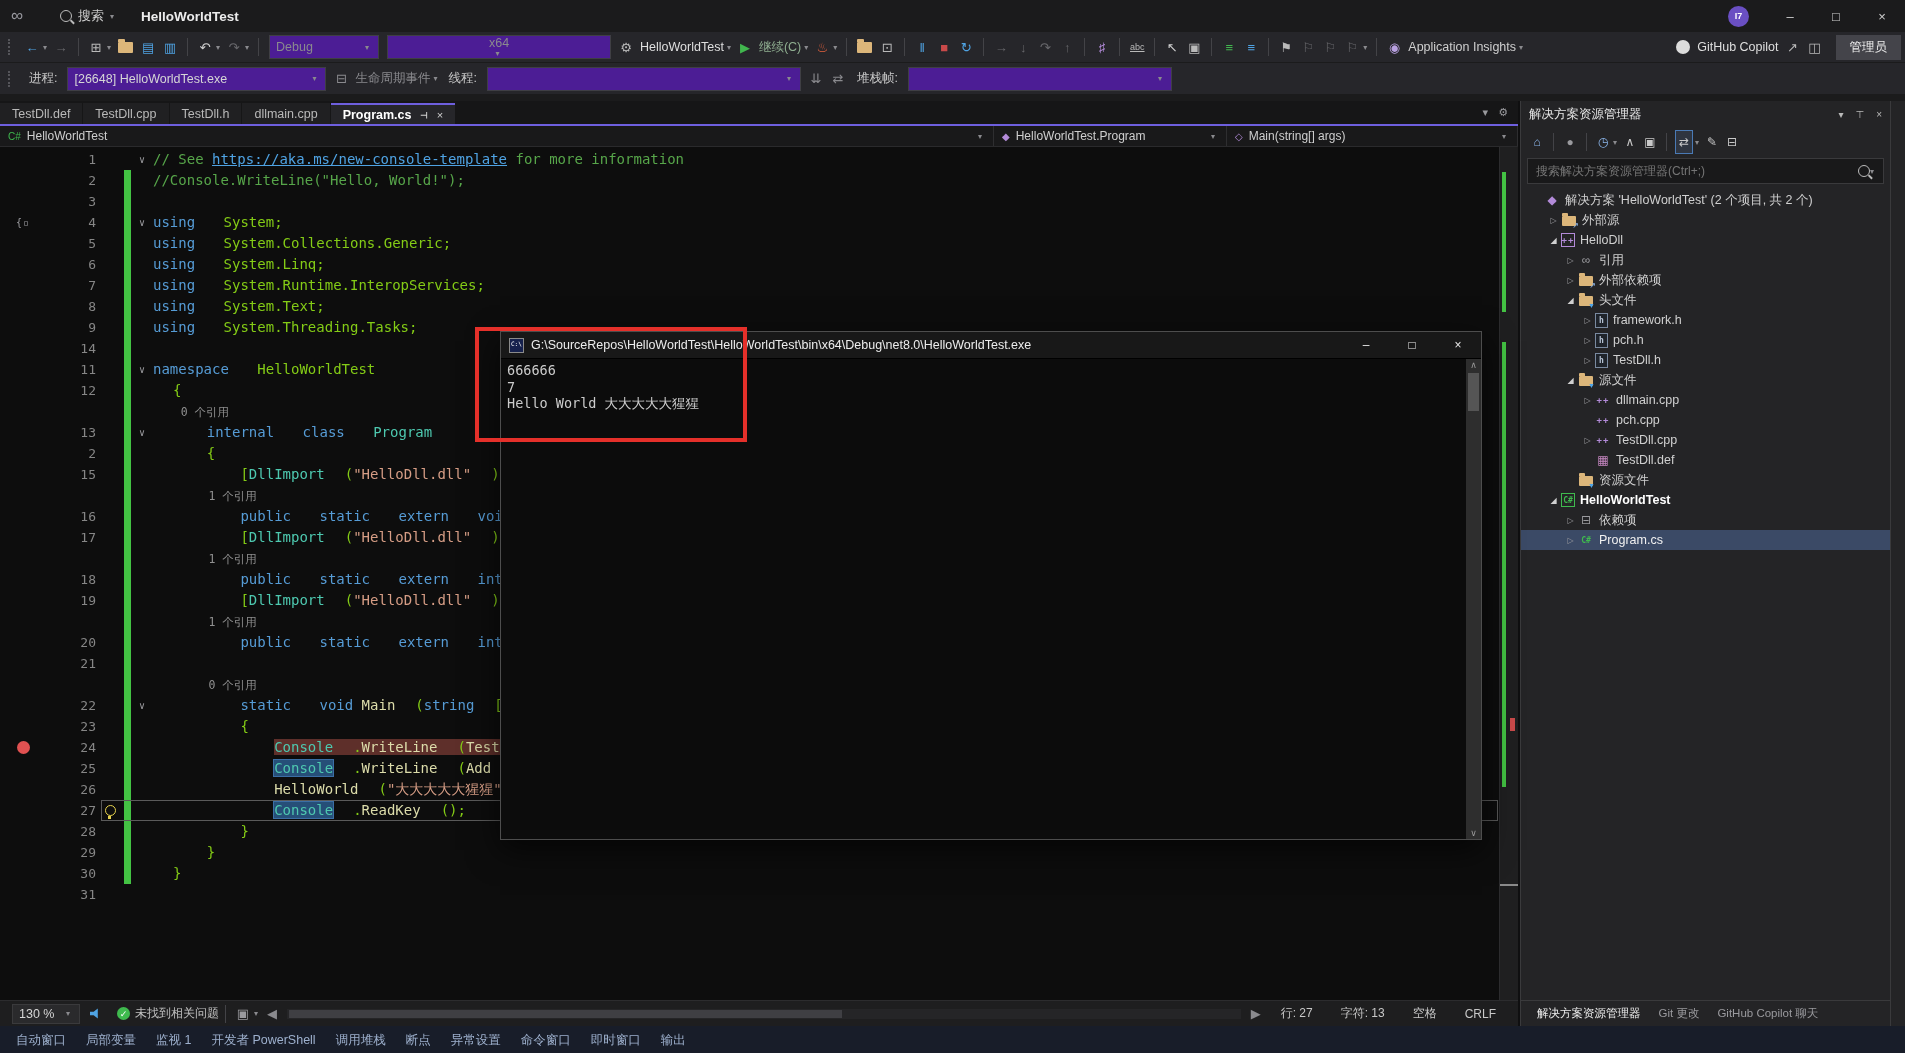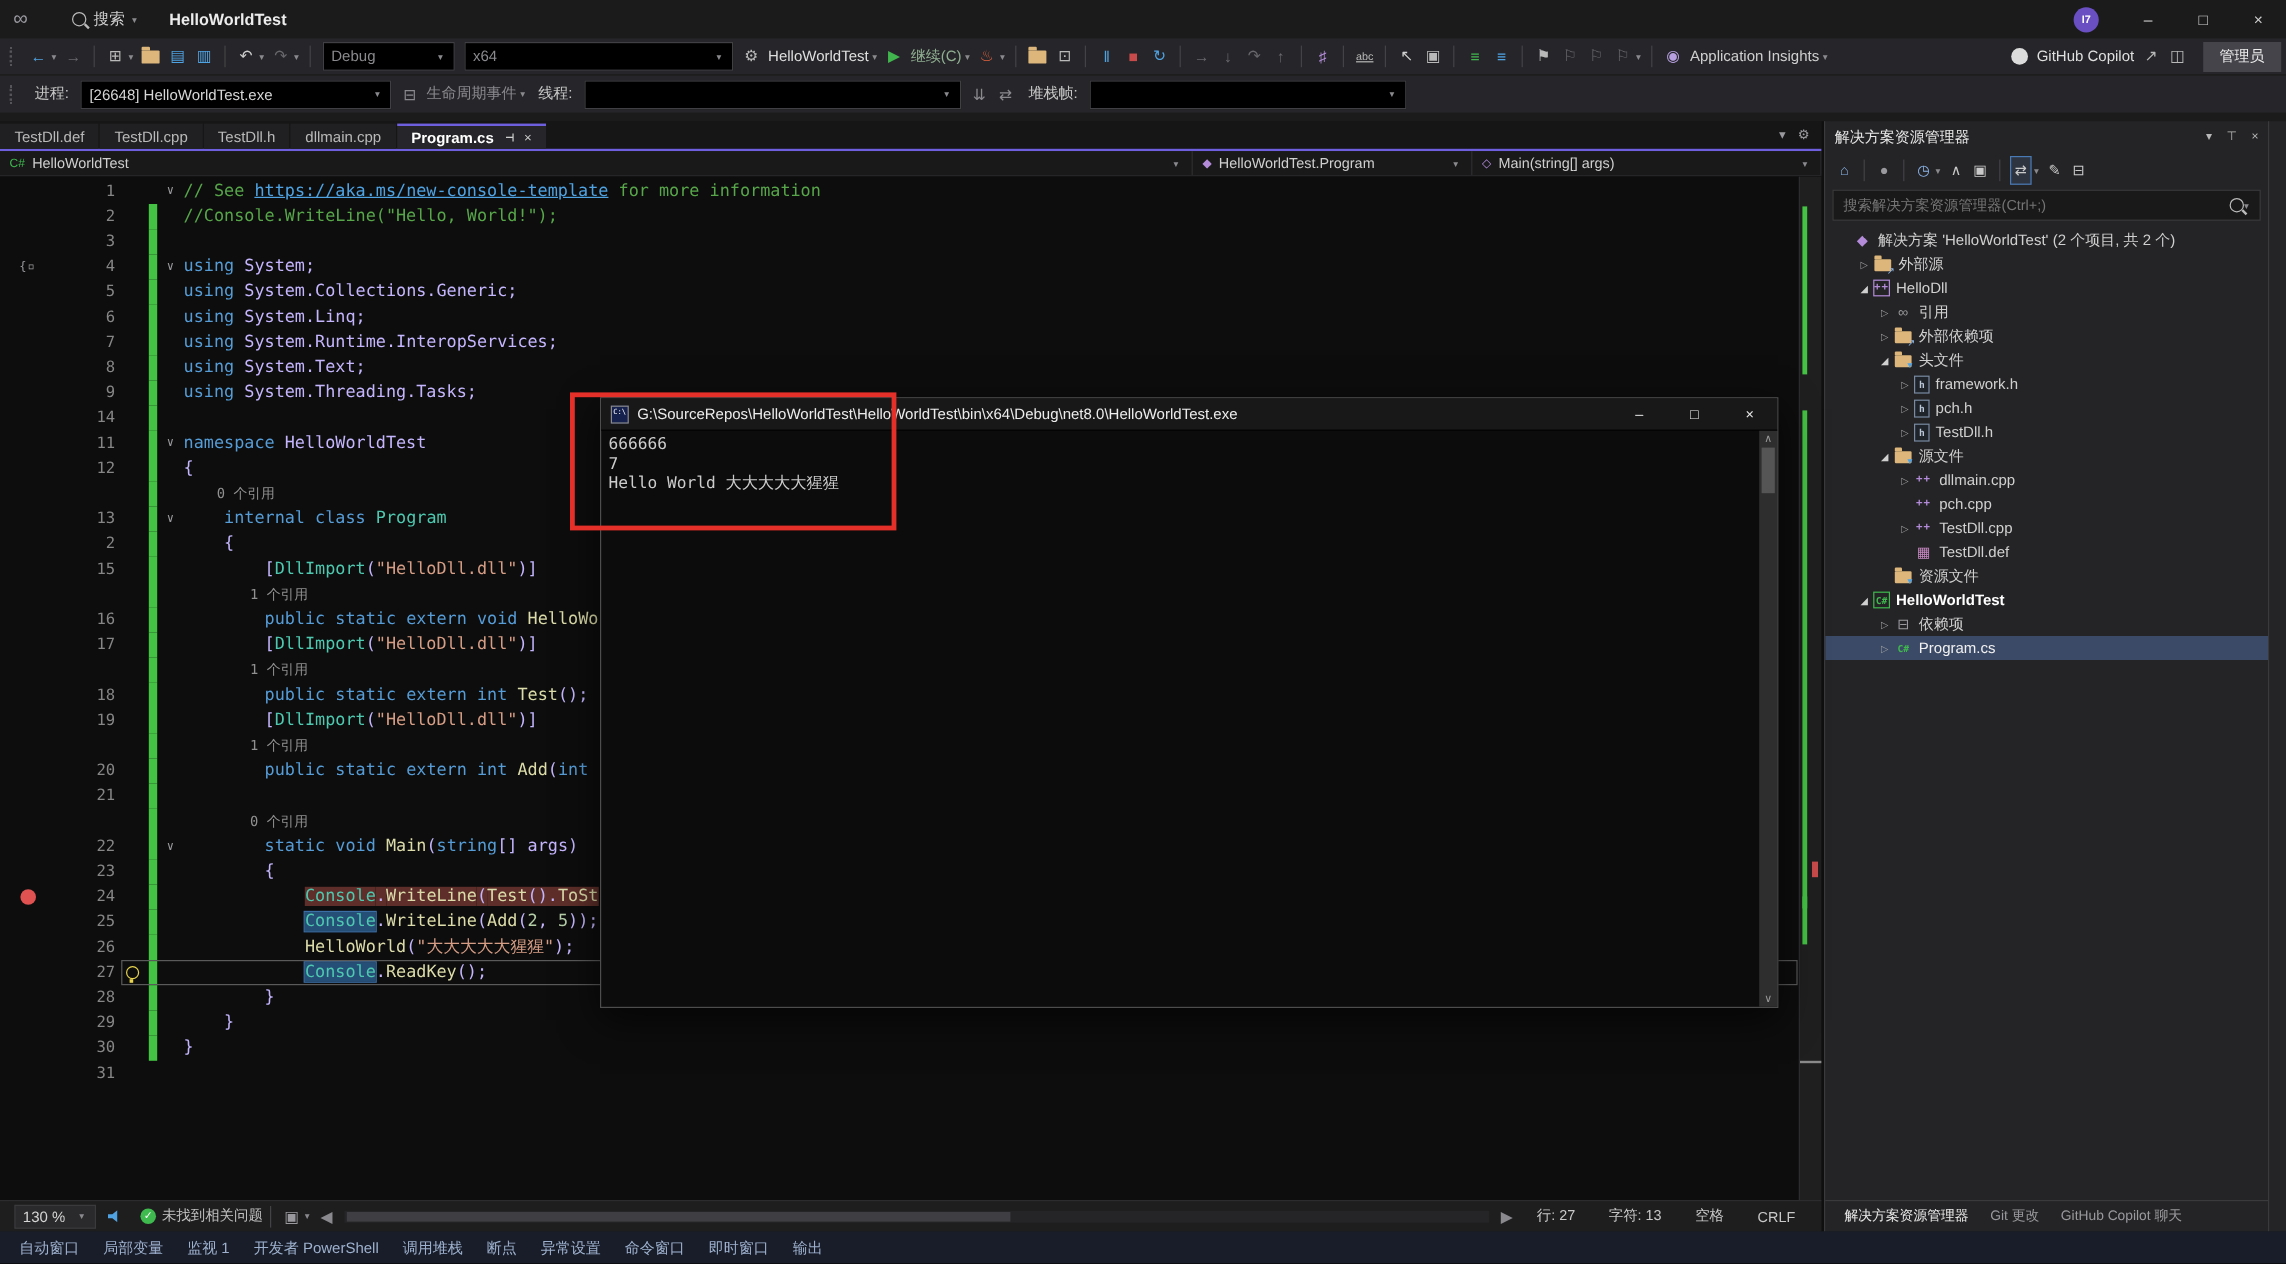--- a/index.html
+++ b/index.html
@@ -23,21 +23,21 @@
             border-top:1px solid #1b1b1c;}
   .grip{width:4px;height:16px;border-left:2px dotted #55555a;margin:0 7px 0 4px;}
   .sep{width:1px;height:18px;background:#434347;margin:0 6px;}
   .tb-ico{display:inline-flex;align-items:center;justify-content:center;min-width:18px;height:22px;
           font-size:13px;margin:0 2px;}
   .tb-ico.small-text{font-size:9px;letter-spacing:0;}
   .caret{color:#8a8a8e;font-size:8px;margin:0 3px 0 0;}
   .tb-txt{margin:0 3px;font-size:12.5px;}
   .tb-lbl{margin:0 6px 0 8px;color:#c8c8c8;font-size:12.5px;}
   .combo{display:inline-flex;align-items:center;justify-content:space-between;height:22px;
-         background:#000000;border:1px solid #3f3f44;margin:0 4px;padding:0 6px;}
+         background:#4c1d95;border:1px solid #3f3f44;margin:0 4px;padding:0 6px;}
   .combo-txt{font-size:12.5px;color:#d6d6d6;white-space:nowrap;overflow:hidden;}
   .combo-txt.muted{color:#8a8a8e;}
   .badge{background:#44444a;color:#ececec;padding:4px 14px;font-size:12.5px;margin-left:10px;}
   .folder-ico{width:15px;height:11px;background:#dcb67a;border-radius:1px;position:relative;margin:0 4px;}
   .folder-ico::before{content:'';position:absolute;top:-3px;left:0;width:7px;height:3px;
                       background:#dcb67a;border-radius:1px 1px 0 0;}
   .copilot-ico{width:14px;height:14px;border-radius:50%;background:#dcdcdc;margin:0 4px;}
   .mag-ico{width:10px;height:10px;border:1.5px solid #bbbbbb;border-radius:50%;position:relative;display:inline-block;}
   .mag-ico::after{content:'';position:absolute;width:5px;height:1.5px;background:#bbbbbb;
                   transform:rotate(45deg);right:-4px;bottom:-1px;}
@@ -73,21 +73,21 @@
   .gut2{width:28px;display:flex;align-items:center;justify-content:center;}
   .bulb{width:9px;height:9px;border:1.5px solid #e8d44d;border-radius:50%;position:relative;}
   .bulb::after{content:'';position:absolute;left:2px;bottom:-4px;width:3px;height:3px;background:#e8d44d;}
   .chg{width:7px;}
   .chg.on{background:#43c243;}
   .fold{width:22px;text-align:center;color:#9a9a9e;font-size:10px;}
   .code{flex:1;white-space:pre;color:#dcdcdc;}
   .ed-row.cur::after{content:'';position:absolute;left:101px;right:20px;top:0;bottom:0;
                      border:1px solid #5a5a5a;pointer-events:none;}
   .lens{color:#909090;font-size:11.5px;}
-  .tk-p{color:#c4b5fd;} .tk-k{color:#569CD6;} .tk-c{color:#57A64A;}
+  .tk-p{color:#84cc16;padding-left:20px;} .tk-k{color:#569CD6;} .tk-c{color:#57A64A;}
   .tk-t{color:#4EC9B0;} .tk-s{color:#D69D85;} .tk-m{color:#DCDCAA;}
   .tk-num{color:#B5CEA8;}
   .tk-lnk{color:#4FA3E3;text-decoration:underline;}
   .tk-hl{background:#5e2f2a;}
   .tk-sel{background:#264F78;outline:1px solid #3b6ea5;}
   
   .vscroll{position:absolute;right:0;top:0;bottom:0;width:18px;background:#1f1f20;border-left:1px solid #2c2c2e;}
   .vmark{position:absolute;}
   .vmark.g{left:2px;width:4px;background:#43c243;}
   .vmark.r{right:3px;width:5px;background:#c94a4a;}
@@ -205,21 +205,21 @@
       <div class="sep"></div>
       <span class="tb-ico" style="color: rgb(207, 207, 207);">↶</span>
       <span class="caret">▾</span>
       <span class="tb-ico" style="color: rgb(104, 104, 108);">↷</span>
       <span class="caret">▾</span>
       <div class="sep"></div>
       <div class="combo" style="width: 96px;">
         <span class="combo-txt muted">Debug</span>
         <span class="caret">▾</span>
       </div>
-      <div class="combo" style="width: 210px;">
+      <div class="combo" style="width: 210px; flex-direction: column;">
         <span class="combo-txt muted">x64</span>
         <span class="caret">▾</span>
       </div>
       <span class="tb-ico" style="color: rgb(185, 185, 185);">⚙</span>
       <span class="tb-txt" style="color: rgb(223, 223, 223);">HelloWorldTest</span>
       <span class="caret">▾</span>
       <span class="tb-ico" style="color: rgb(65, 182, 78);">▶</span>
       <span class="tb-txt" style="color: rgb(143, 174, 144);">继续(C)</span>
       <span class="caret">▾</span>
       <span class="tb-ico" style="color: rgb(226, 96, 61);">♨</span>

